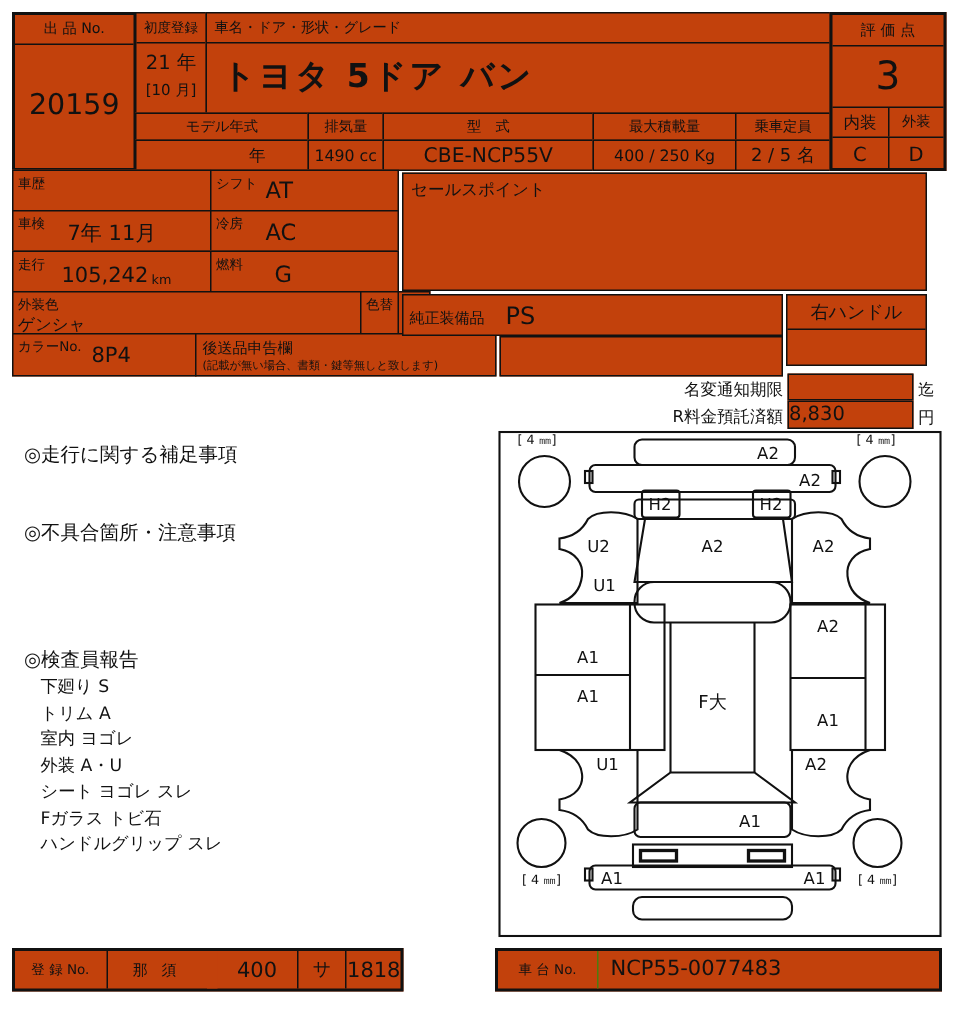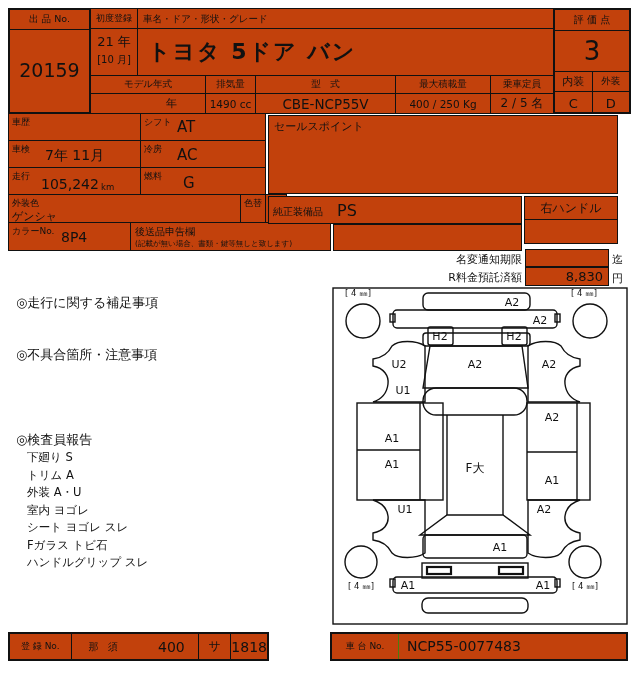--- a/index.html
+++ b/index.html
@@ -113,31 +113,31 @@
   <div class="hd" style="height:23px;font-size:12px">右ハンドル</div>
   <div style="height:23px"></div>
 </div>
 <div class="bx" style="left:333px;top:224px;width:189px;height:27px"></div>
 
 <div class="abs nw" style="left:380px;top:252px;width:142px;font-size:11px;text-align:right">名変通知期限</div>
 <div class="bx" style="left:525px;top:249px;width:84px;height:18px"></div>
 <div class="abs nw" style="left:612px;top:252px;font-size:11px">迄</div>
 
 <div class="abs nw" style="left:380px;top:270px;width:142px;font-size:11px;text-align:right">R料金預託済額</div>
-<div class="bx" style="left:525px;top:267px;width:84px;height:19px;font-size:13px;line-height:17px;text-align:right;padding-right:5px">8,830</div>
+<div class="bx" style="left:525px;top:267px;width:84px;height:19px;font-size:13px;line-height:17px;padding-right:5px">8,830</div>
 <div class="abs nw" style="left:612px;top:271px;font-size:11px">円</div>
 
 <div class="abs nw" style="left:16px;top:294px;font-size:13px">◎走行に関する補足事項</div>
 <div class="abs nw" style="left:16px;top:346px;font-size:13px">◎不具合箇所・注意事項</div>
 <div class="abs nw" style="left:16px;top:431px;font-size:13px">◎検査員報告</div>
 <div class="abs" style="left:27px;top:449px;font-size:11.5px;line-height:17.5px">
   <div class="nw">下廻り S</div>
   <div class="nw">トリム A</div>
+  <div class="nw">室内 ヨゴレ</div>
   <div class="nw">外装 A・U</div>
-  <div class="nw">室内 ヨゴレ</div>
   <div class="nw">シート ヨゴレ スレ</div>
   <div class="nw">Fガラス トビ石</div>
   <div class="nw">ハンドルグリップ スレ</div>
 </div>
 
 <svg class="abs" style="left:332px;top:287px" width="296" height="338" viewBox="0 0 296 338">
   <g fill="none" stroke="#111" stroke-width="1.4">
     <rect x="1" y="1" width="294" height="336"></rect>
 
     <circle cx="31" cy="34" r="17"></circle>

